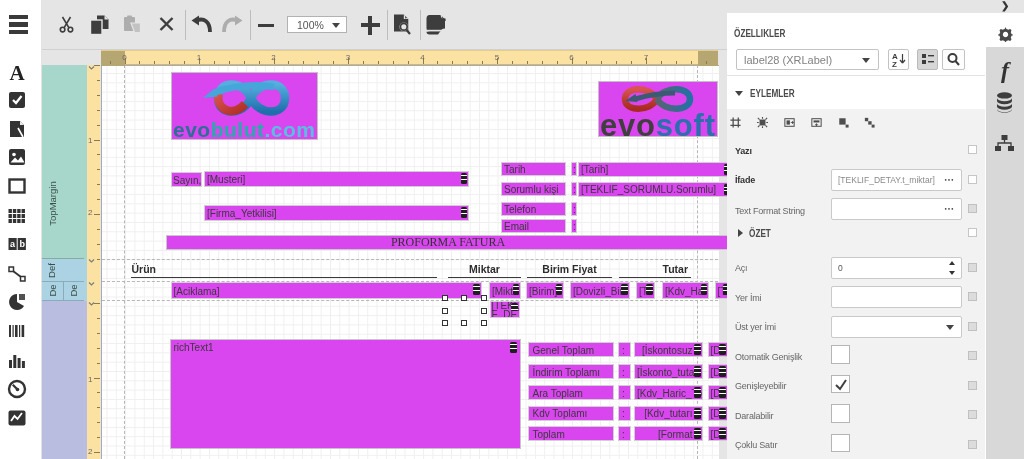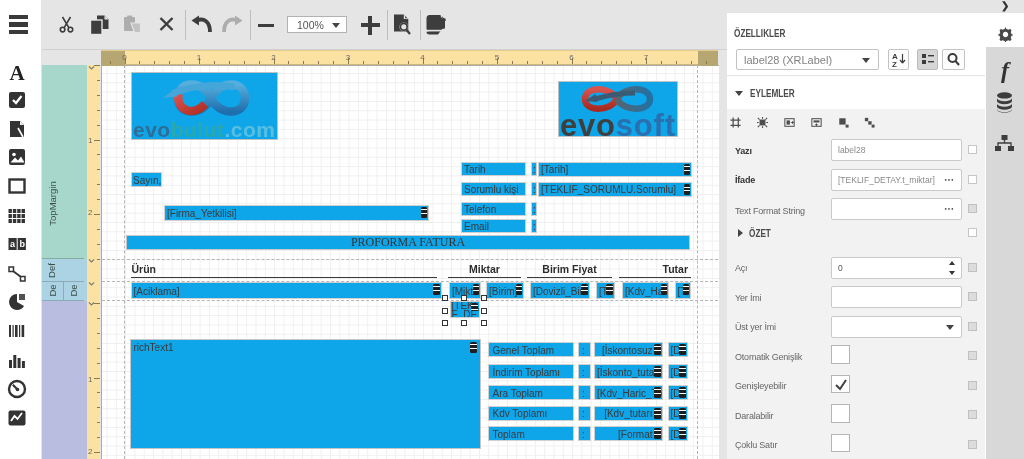--- a/index.html
+++ b/index.html
@@ -22,21 +22,21 @@
   .marg{position:absolute;background:#b6a671;}
   .htick{position:absolute;width:1px;background:#8a7b4e;}
   .hnum{position:absolute;top:2px;font-size:8px;color:#686868;transform:translateX(-50%);}
   .vtick{position:absolute;right:0;height:1px;background:#8a7b4e;}
   .vnum{position:absolute;left:4px;font-size:8px;color:#686868;transform:translateY(-50%);}
   .vbandc{position:absolute;left:0;width:3px;}
   .vcaret{position:absolute;left:4px;width:7px;height:4px;}
   #bands{left:42px;top:50px;width:42px;height:409px;background:#e5e5e5;}
   .band{position:absolute;box-sizing:border-box;}
   .bandtext{position:absolute;font-size:9.5px;color:#3b4f49;white-space:nowrap;transform:rotate(-90deg);transform-origin:center;text-align:center;}
-  .el{position:absolute;background:#0ea5e9;border:1px solid #d0d0d0;box-sizing:border-box;font-size:10px;color:#3a3a3a;overflow:hidden;white-space:nowrap;}
+  .el{position:absolute;background:#d946ef;border:1px solid #d0d0d0;box-sizing:border-box;font-size:10px;color:#3a3a3a;overflow:hidden;white-space:nowrap;margin-left:40px;}
   .el .t{position:absolute;left:2px;top:50%;transform:translateY(-50%);}
   .el .tr{position:absolute;right:9px;top:50%;transform:translateY(-50%);}
   .fico{position:absolute;right:1px;top:1px;width:6.5px;height:11px;background:linear-gradient(#1e1e1e 0 2.5px,#fff 2.5px 3.5px,#1e1e1e 3.5px 6px,#fff 6px 7px,#1e1e1e 7px 100%);border-radius:1.5px;}
   .hdr{position:absolute;background:transparent;border-bottom:1.5px solid #3a3a3a;box-sizing:border-box;font-weight:bold;font-size:10.5px;color:#2d2d2d;white-space:nowrap;}
   #panel{left:727px;top:13px;width:297px;height:446px;background:#fff;}
   #panelgray{left:727px;top:109px;width:258px;height:350px;background:#f2f2f2;}
   #rightstrip{left:986px;top:47px;width:38px;height:412px;background:#d8d8d8;}
   .plabel{position:absolute;font-size:9px;letter-spacing:-0.2px;color:#666;}
   .plabel.b{font-weight:bold;color:#333;}
   .pinput{position:absolute;left:831px;width:131px;height:22px;background:#fff;border:1px solid #c9c9c9;border-radius:2px;box-sizing:border-box;font-size:8.5px;color:#8a8a8a;line-height:20px;white-space:nowrap;overflow:hidden;}
@@ -260,20 +260,24 @@
   <path d="M58 17 C 65 4, 91 4, 91 17 C 91 30, 65 30, 58 17" stroke="url(#bl2)" stroke-width="6.5"></path>
   <path d="M76 11 C 62 11, 46 14, 36 17" stroke="#3b5a74" stroke-width="5"></path>
   <path d="M26 19 L36.5 12 L38.5 20 Z" fill="#3b5a74"></path>
  </g>
  <text x="1" y="53.5" font-family="Liberation Sans,sans-serif" font-weight="bold" font-size="31" letter-spacing="0.8"><tspan fill="#3f3f3f">evo</tspan><tspan fill="#2a6fae">soft</tspan></text>
 </svg>
 </div>
 <div class="el" style="left:131px;top:172px;width:31px;height:15px;">
       <div class="t" style="left:1px">Sayın,</div>
     </div>
+<div class="el" style="left:164px;top:171px;width:265px;height:16px;">
+      <div class="t">[Musteri]</div>
+      <div class="fico"></div>
+    </div>
 <div class="el" style="left:164px;top:205px;width:265px;height:16px;">
       <div class="t">[Firma_Yetkilisi]</div>
       <div class="fico"></div>
     </div>
 <div class="el" style="left:461px;top:162px;width:65px;height:14px;">
       <div class="t">Tarih</div>
     </div>
 <div class="el" style="left:531px;top:162px;width:6px;height:14px;">
       <div style="position:absolute;left:1px;top:50%;transform:translateY(-50%)">:</div>
     </div>
@@ -492,23 +496,20 @@
       <rect x="1.5" y="1.5" width="7.5" height="7.5" fill="#4e4e4e"></rect>
       <rect x="9" y="9" width="3.5" height="3.5" fill="#4e4e4e"></rect>
     </svg>
 <svg class="abs" style="left:864.2px;top:117px" width="11" height="11" viewBox="0 0 13 13">
       <rect x="1" y="1" width="4" height="4" fill="#4e4e4e"></rect>
       <rect x="5" y="5" width="4" height="4" fill="#4e4e4e"></rect>
       <rect x="9" y="9" width="3.5" height="3.5" fill="#4e4e4e"></rect>
     </svg>
 <div class="plabel b" style="left:735px;top:145.5px">Yazı</div>
 <div class="minicb " style="top:145px"></div>
-<div class="pinput" style="top:139px">
-      <div class="tx">label28</div>
-    </div>
 <div class="plabel b" style="left:735px;top:175.0px">İfade</div>
 <div class="minicb " style="top:174.5px"></div>
 <div class="pinput" style="top:168.5px">
       <div class="tx">[TEKLIF_DETAY.t_miktar]</div>
       <div class="dots">⋯</div>
     </div>
 <div class="plabel" style="left:735px;top:206px">Text Format String</div>
 <div class="minicb g" style="top:204px"></div>
 <div class="pinput" style="top:198px">
       <div class="dots">⋯</div>

